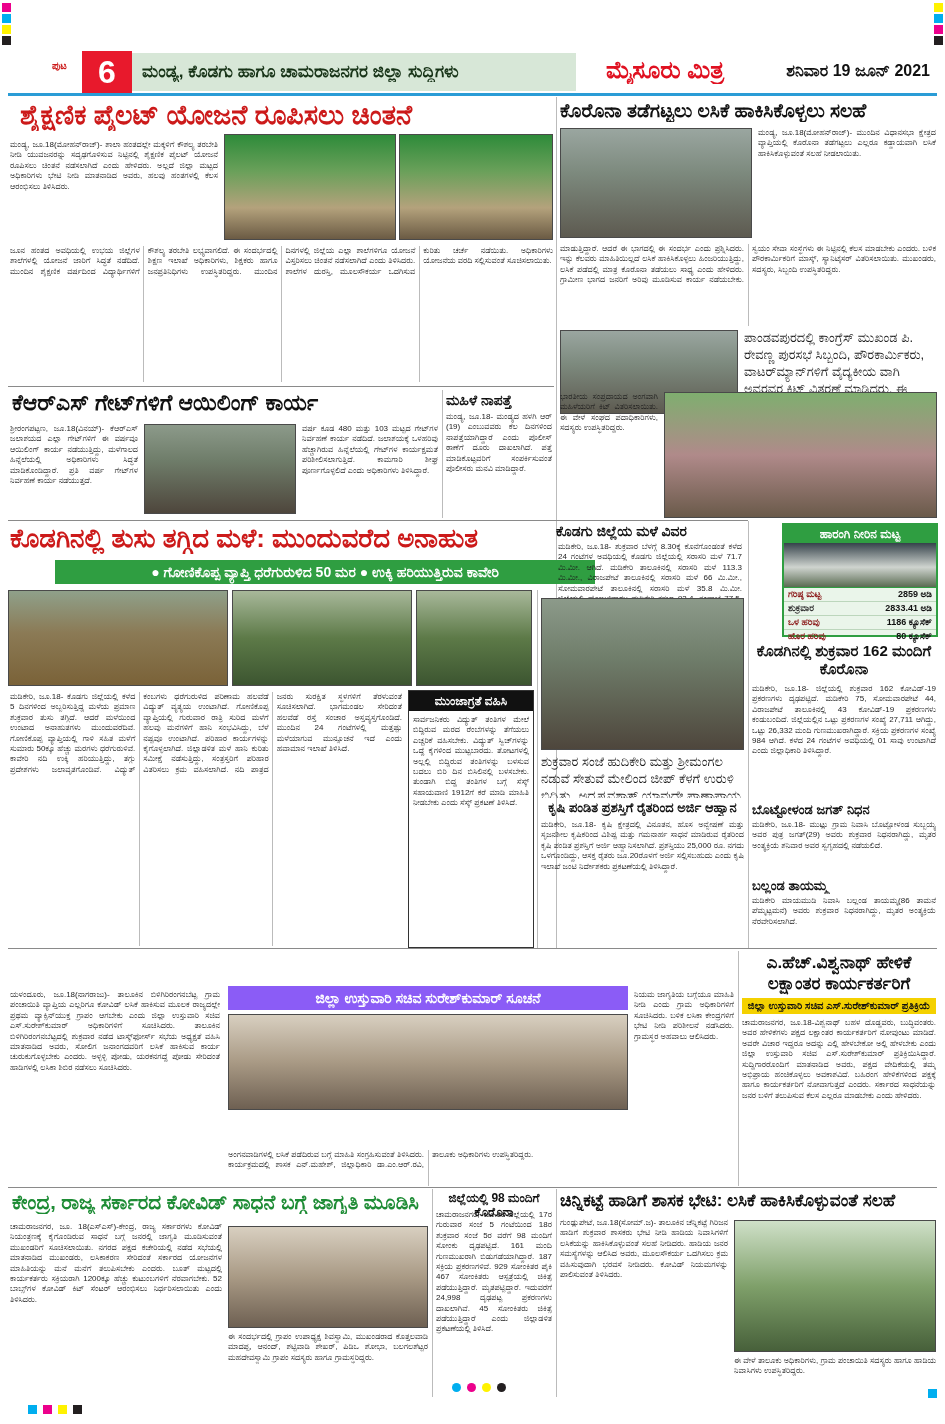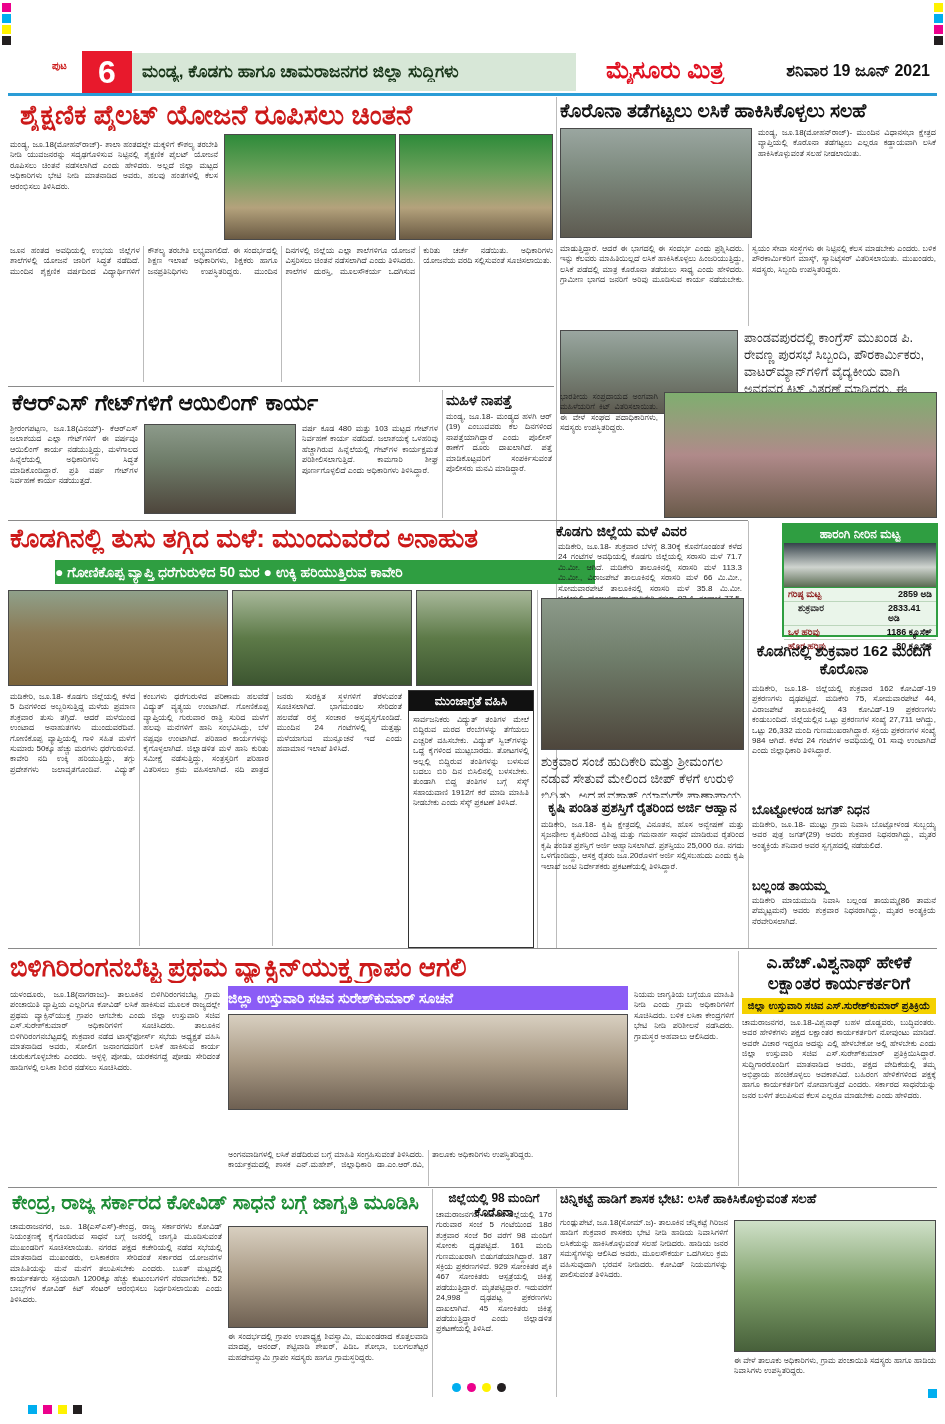--- a/index.html
+++ b/index.html
@@ -18,21 +18,21 @@
   .ph-crowd{background:linear-gradient(180deg,#9aa6a0 0%,#7d8a7e 40%,#5d5a50 100%);}
   .ph-flood{background:linear-gradient(180deg,#8fa08a 0%,#8b7a55 45%,#7a6238 100%);}
   .ph-trees{background:linear-gradient(180deg,#a8b89a 0%,#5d7a48 50%,#3c5530 100%);}
   .ph-jeep{background:linear-gradient(180deg,#8c9a8a 0%,#6f7d6a 40%,#4e463c 100%);}
   .ph-dam{background:linear-gradient(180deg,#35424a 0%,#cfd4cf 55%,#5a6b52 100%);}
   .ph-indoor{background:linear-gradient(180deg,#d8cfc0 0%,#a99a85 50%,#6e6052 100%);}
   .ph-outdoor{background:linear-gradient(180deg,#cfe0c8 0%,#7fa06a 50%,#47603a 100%);}
   .ph-women{background:linear-gradient(180deg,#7fae6f 0%,#b08a8a 50%,#6a5a4a 100%);}
   .hr{position:absolute;background:#8a8a8a;height:1px;}
   .vr{position:absolute;background:#bbb;width:1px;}
-  .bar{color:#fff;font-weight:bold;overflow:hidden;white-space:nowrap;}
+  .bar{color:#fff;font-weight:bold;text-align:center;overflow:hidden;white-space:nowrap;}
   .caption{font-size:13px;line-height:1.3;color:#1c1c1c;overflow:hidden;}
   .mark{position:absolute;}
   .dot{display:inline-block;width:9px;height:9px;border-radius:50%;margin-right:6px;}
   .sq{display:inline-block;width:9px;height:9px;margin-right:6px;}
 </style>
 </head>
 <body>
 
 <div class="page">
 
@@ -124,21 +124,21 @@
   <div class="vr" style="left:748px;top:521px;height:427px;"></div>
 
   <div class="abs" style="left:782px;top:523px;width:156px;height:114px;border:2px solid #2f9e41;background:#eaf5ea;box-sizing:border-box;">
     <div style="background:#2f9e41;color:#fff;font-weight:bold;font-size:12px;text-align:center;padding:2px 0;white-space:nowrap;overflow:hidden;">ಹಾರಂಗಿ ನೀರಿನ ಮಟ್ಟ</div>
     <div class="ph-dam" style="height:44px;border-bottom:1px solid #2f9e41;"></div>
     <div style="font-size:9px;font-weight:bold;">
       <div style="display:flex;justify-content:space-between;padding:1px 4px;border-bottom:1px solid #bcd6bc;">
           <span style="color:#8b1a1a;">ಗರಿಷ್ಠ ಮಟ್ಟ</span>
           <span style="color:#111;">2859 ಅಡಿ</span>
         </div>
-      <div style="display:flex;justify-content:space-between;padding:1px 14px;border-bottom:1px solid #bcd6bc;gap:40px;">
+      <div style="display:flex;justify-content:space-between;padding:1px 4px;border-bottom:1px solid #bcd6bc;gap:40px;">
           <span style="color:#333;">ಶುಕ್ರವಾರ</span>
           <span style="color:#111;margin-left:24px;">2833.41 ಅಡಿ</span>
         </div>
       <div style="display:flex;justify-content:space-between;padding:1px 4px;border-bottom:1px solid #bcd6bc;">
           <span style="color:#8b1a1a;">ಒಳ ಹರಿವು</span>
           <span style="color:#111;">1186 ಕ್ಯೂಸೆಕ್</span>
         </div>
       <div style="display:flex;justify-content:space-between;padding:1px 4px;">
           <span style="color:#8b1a1a;">ಹೊರ ಹರಿವು</span>
           <span style="color:#111;">80 ಕ್ಯೂಸೆಕ್</span>
@@ -149,21 +149,20 @@
   <div class="abs hl-wrap blk" style="left:752px;top:642px;width:184px;font-size:15px;line-height:1.2;">ಕೊಡಗಿನಲ್ಲಿ ಶುಕ್ರವಾರ 162 ಮಂದಿಗೆ ಕೊರೊನಾ</div>
   <div class="abs body-txt" style="left:752px;top:684px;width:184px;height:114px;">ಮಡಿಕೇರಿ, ಜೂ.18- ಜಿಲ್ಲೆಯಲ್ಲಿ ಶುಕ್ರವಾರ 162 ಕೋವಿಡ್-19 ಪ್ರಕರಣಗಳು ದೃಢಪಟ್ಟಿದೆ. ಮಡಿಕೇರಿ 75, ಸೋಮವಾರಪೇಟೆ 44, ವಿರಾಜಪೇಟೆ ತಾಲೂಕಿನಲ್ಲಿ 43 ಕೋವಿಡ್-19 ಪ್ರಕರಣಗಳು ಕಂಡುಬಂದಿದೆ. ಜಿಲ್ಲೆಯಲ್ಲಿನ ಒಟ್ಟು ಪ್ರಕರಣಗಳ ಸಂಖ್ಯೆ 27,711 ಆಗಿದ್ದು, ಒಟ್ಟು 26,332 ಮಂದಿ ಗುಣಮುಖರಾಗಿದ್ದಾರೆ. ಸಕ್ರಿಯ ಪ್ರಕರಣಗಳ ಸಂಖ್ಯೆ 984 ಆಗಿದೆ. ಕಳೆದ 24 ಗಂಟೆಗಳ ಅವಧಿಯಲ್ಲಿ 01 ಸಾವು ಉಂಟಾಗಿದೆ ಎಂದು ಜಿಲ್ಲಾಧಿಕಾರಿ ತಿಳಿಸಿದ್ದಾರೆ.</div>
 
   <div class="abs hl blk" style="left:752px;top:802px;width:184px;font-size:13px;">ಬೊಟ್ಟೋಳಂಡ ಜಗತ್ ನಿಧನ</div>
   <div class="abs body-txt" style="left:752px;top:820px;width:184px;height:56px;">ಮಡಿಕೇರಿ, ಜೂ.18- ಮುಟ್ಲು ಗ್ರಾಮ ನಿವಾಸಿ ಬೊಟ್ಟೋಳಂಡ ಸುಬ್ಬಯ್ಯ ಅವರ ಪುತ್ರ ಜಗತ್(29) ಅವರು ಶುಕ್ರವಾರ ನಿಧನರಾಗಿದ್ದು, ಮೃತರ ಅಂತ್ಯಕ್ರಿಯೆ ಶನಿವಾರ ಅವರ ಸ್ವಗೃಹದಲ್ಲಿ ನಡೆಯಲಿದೆ.</div>
   <div class="abs hl blk" style="left:752px;top:878px;width:184px;font-size:13px;">ಬಲ್ಲಂಡ ತಾಯಮ್ಮ</div>
   <div class="abs body-txt" style="left:752px;top:896px;width:184px;height:50px;">ಮಡಿಕೇರಿ ಮಾಯಮುಡಿ ನಿವಾಸಿ ಬಲ್ಲಂಡ ತಾಯಮ್ಮ(86 ತಾಮನೆ ಪೆಮ್ಮಟ್ಟಮನೆ) ಅವರು ಶುಕ್ರವಾರ ನಿಧನರಾಗಿದ್ದು, ಮೃತರ ಅಂತ್ಯಕ್ರಿಯೆ ನೆರವೇರಿಸಲಾಗಿದೆ.</div>
 
   <div class="hr" style="left:8px;top:948px;width:929px;"></div>
 
-  <div class="abs hl red" style="left:10px;top:952px;width:725px;font-size:26px;">ಬಿಳಿಗಿರಿರಂಗನಬೆಟ್ಟ ಪ್ರಥಮ ವ್ಯಾಕ್ಸಿನ್‌ಯುಕ್ತ ಗ್ರಾಪಂ ಆಗಲಿ</div>
   <div class="abs bar" style="left:228px;top:986px;width:400px;height:24px;background:#8b5cf6;font-size:14px;line-height:24px;">ಜಿಲ್ಲಾ ಉಸ್ತುವಾರಿ ಸಚಿವ ಸುರೇಶ್‌ಕುಮಾರ್ ಸೂಚನೆ</div>
   <div class="abs body-txt" style="left:10px;top:990px;width:210px;height:196px;">ಯಳಂದೂರು, ಜೂ.18(ನಾಗರಾಜು)- ತಾಲೂಕಿನ ಬಿಳಿಗಿರಿರಂಗನಬೆಟ್ಟ ಗ್ರಾಮ ಪಂಚಾಯಿತಿ ವ್ಯಾಪ್ತಿಯ ಎಲ್ಲರಿಗೂ ಕೋವಿಡ್ ಲಸಿಕೆ ಹಾಕಿಸುವ ಮೂಲಕ ರಾಜ್ಯದಲ್ಲೇ ಪ್ರಥಮ ವ್ಯಾಕ್ಸಿನ್‌ಯುಕ್ತ ಗ್ರಾಪಂ ಆಗಬೇಕು ಎಂದು ಜಿಲ್ಲಾ ಉಸ್ತುವಾರಿ ಸಚಿವ ಎಸ್.ಸುರೇಶ್‌ಕುಮಾರ್ ಅಧಿಕಾರಿಗಳಿಗೆ ಸೂಚಿಸಿದರು. ತಾಲೂಕಿನ ಬಿಳಿಗಿರಿರಂಗನಬೆಟ್ಟದಲ್ಲಿ ಶುಕ್ರವಾರ ನಡೆದ ಟಾಸ್ಕ್‌ಫೋರ್ಸ್ ಸಭೆಯ ಅಧ್ಯಕ್ಷತೆ ವಹಿಸಿ ಮಾತನಾಡಿದ ಅವರು, ಸೋಲಿಗ ಜನಾಂಗದವರಿಗೆ ಲಸಿಕೆ ಹಾಕಿಸುವ ಕಾರ್ಯ ಚುರುಕುಗೊಳ್ಳಬೇಕು ಎಂದರು. ಅಳ್ಳಳ್ಳಿ ಪೋಡು, ಯರಕನಗದ್ದೆ ಪೋಡು ಸೇರಿದಂತೆ ಹಾಡಿಗಳಲ್ಲಿ ಲಸಿಕಾ ಶಿಬಿರ ನಡೆಸಲು ಸೂಚಿಸಿದರು.</div>
   <div class="photo ph-indoor" style="left:228px;top:1014px;width:400px;height:96px;"></div>
   <div class="abs body-txt cols-2" style="left:228px;top:1150px;width:400px;height:36px;">ಅಂಗನವಾಡಿಗಳಲ್ಲಿ ಲಸಿಕೆ ಪಡೆದಿರುವ ಬಗ್ಗೆ ಮಾಹಿತಿ ಸಂಗ್ರಹಿಸುವಂತೆ ತಿಳಿಸಿದರು. ಕಾರ್ಯಕ್ರಮದಲ್ಲಿ ಶಾಸಕ ಎನ್.ಮಹೇಶ್, ಜಿಲ್ಲಾಧಿಕಾರಿ ಡಾ.ಎಂ.ಆರ್.ರವಿ, ತಾಲೂಕು ಅಧಿಕಾರಿಗಳು ಉಪಸ್ಥಿತರಿದ್ದರು.</div>
   <div class="abs body-txt" style="left:634px;top:990px;width:100px;height:196px;">ನಿಯಮ ಜಾಗೃತಿಯ ಬಗ್ಗೆಯೂ ಮಾಹಿತಿ ನೀಡಿ ಎಂದು ಗ್ರಾಮ ಅಧಿಕಾರಿಗಳಿಗೆ ಸೂಚಿಸಿದರು. ಬಳಿಕ ಲಸಿಕಾ ಕೇಂದ್ರಗಳಿಗೆ ಭೇಟಿ ನೀಡಿ ಪರಿಶೀಲನೆ ನಡೆಸಿದರು. ಗ್ರಾಮಸ್ಥರ ಅಹವಾಲು ಆಲಿಸಿದರು.</div>
 
   <div class="vr" style="left:738px;top:951px;height:235px;"></div>
 
   <div class="abs hl-wrap blk" style="left:742px;top:952px;width:194px;font-size:17px;line-height:1.25;">ಎ.ಹೆಚ್.ವಿಶ್ವನಾಥ್ ಹೇಳಿಕೆ ಲಕ್ಷಾಂತರ ಕಾರ್ಯಕರ್ತರಿಗೆ ನೋವುಂಟು ಮಾಡಿದೆ</div>
   <div class="abs" style="left:742px;top:998px;width:194px;height:16px;background:#f4d100;color:#111;font-weight:bold;font-size:10px;text-align:center;line-height:16px;white-space:nowrap;overflow:hidden;">ಜಿಲ್ಲಾ ಉಸ್ತುವಾರಿ ಸಚಿವ ಎಸ್.ಸುರೇಶ್‌ಕುಮಾರ್ ಪ್ರತಿಕ್ರಿಯೆ</div>
@@ -176,18 +175,18 @@
   <div class="photo ph-indoor" style="left:228px;top:1226px;width:200px;height:102px;"></div>
   <div class="abs body-txt" style="left:228px;top:1332px;width:200px;height:62px;">ಈ ಸಂದರ್ಭದಲ್ಲಿ ಗ್ರಾಪಂ ಉಪಾಧ್ಯಕ್ಷ ಶಿವಸ್ವಾಮಿ, ಮುಖಂಡರಾದ ಕೊತ್ತಲವಾಡಿ ಮಾದಪ್ಪ, ಆನಂದ್, ಶಟ್ಟಿವಾಡಿ ಶೇಖರ್, ಪಿಡಿಒ ಶೋಭಾ, ಬಲಗಲಶೆಟ್ಟರ ಮಹದೇವಸ್ವಾಮಿ ಗ್ರಾಪಂ ಸದಸ್ಯರು ಹಾಗೂ ಗ್ರಾಮಸ್ಥರಿದ್ದರು.</div>
 
   <div class="vr" style="left:432px;top:1189px;height:208px;"></div>
 
   <div class="abs hl-wrap blk" style="left:436px;top:1191px;width:116px;font-size:12px;">ಜಿಲ್ಲೆಯಲ್ಲಿ 98 ಮಂದಿಗೆ ಕೊರೊನಾ</div>
   <div class="abs body-txt" style="left:436px;top:1210px;width:116px;height:162px;">ಚಾಮರಾಜನಗರ, ಜೂ.18-ಜಿಲ್ಲೆಯಲ್ಲಿ 17ರ ಗುರುವಾರ ಸಂಜೆ 5 ಗಂಟೆಯಿಂದ 18ರ ಶುಕ್ರವಾರ ಸಂಜೆ 5ರ ವರೆಗೆ 98 ಮಂದಿಗೆ ಸೋಂಕು ದೃಢಪಟ್ಟಿದೆ. 161 ಮಂದಿ ಗುಣಮುಖರಾಗಿ ಬಿಡುಗಡೆಯಾಗಿದ್ದಾರೆ. 187 ಸಕ್ರಿಯ ಪ್ರಕರಣಗಳಿವೆ. 929 ಸೋಂಕಿತರ ಪೈಕಿ 467 ಸೋಂಕಿತರು ಆಸ್ಪತ್ರೆಯಲ್ಲಿ ಚಿಕಿತ್ಸೆ ಪಡೆಯುತ್ತಿದ್ದಾರೆ. ಮೃತಪಟ್ಟಿದ್ದಾರೆ. ಇದುವರೆಗೆ 24,998 ದೃಢಪಟ್ಟ ಪ್ರಕರಣಗಳು ದಾಖಲಾಗಿವೆ. 45 ಸೋಂಕಿತರು ಚಿಕಿತ್ಸೆ ಪಡೆಯುತ್ತಿದ್ದಾರೆ ಎಂದು ಜಿಲ್ಲಾಡಳಿತ ಪ್ರಕಟಣೆಯಲ್ಲಿ ತಿಳಿಸಿದೆ.</div>
 
   <div class="vr" style="left:556px;top:1189px;height:208px;"></div>
 
-  <div class="abs hl blk" style="left:560px;top:1191px;width:376px;font-size:13px;">ಚಿನ್ನಿಕಟ್ಟೆ ಹಾಡಿಗೆ ಶಾಸಕ ಭೇಟಿ: ಲಸಿಕೆ ಹಾಕಿಸಿಕೊಳ್ಳುವಂತೆ ಸಲಹೆ</div>
+  <div class="abs hl blk" style="left:560px;top:1191px;width:376px;font-size:17px;">ಚಿನ್ನಿಕಟ್ಟೆ ಹಾಡಿಗೆ ಶಾಸಕ ಭೇಟಿ: ಲಸಿಕೆ ಹಾಕಿಸಿಕೊಳ್ಳುವಂತೆ ಸಲಹೆ</div>
   <div class="abs body-txt" style="left:560px;top:1218px;width:168px;height:178px;">ಗುಂಡ್ಲುಪೇಟೆ, ಜೂ.18(ಸೋಮ್.ಜ)- ತಾಲೂಕಿನ ಚೆನ್ನಿಕಟ್ಟೆ ಗಿರಿಜನ ಹಾಡಿಗೆ ಶುಕ್ರವಾರ ಶಾಸಕರು ಭೇಟಿ ನೀಡಿ ಹಾಡಿಯ ನಿವಾಸಿಗಳಿಗೆ ಲಸಿಕೆಯನ್ನು ಹಾಕಿಸಿಕೊಳ್ಳುವಂತೆ ಸಲಹೆ ನೀಡಿದರು. ಹಾಡಿಯ ಜನರ ಸಮಸ್ಯೆಗಳನ್ನು ಆಲಿಸಿದ ಅವರು, ಮೂಲಸೌಕರ್ಯ ಒದಗಿಸಲು ಕ್ರಮ ವಹಿಸುವುದಾಗಿ ಭರವಸೆ ನೀಡಿದರು. ಕೋವಿಡ್ ನಿಯಮಗಳನ್ನು ಪಾಲಿಸುವಂತೆ ತಿಳಿಸಿದರು.</div>
   <div class="photo ph-outdoor" style="left:734px;top:1220px;width:202px;height:132px;"></div>
   <div class="abs body-txt" style="left:734px;top:1356px;width:202px;height:40px;">ಈ ವೇಳೆ ತಾಲೂಕು ಅಧಿಕಾರಿಗಳು, ಗ್ರಾಮ ಪಂಚಾಯಿತಿ ಸದಸ್ಯರು ಹಾಗೂ ಹಾಡಿಯ ನಿವಾಸಿಗಳು ಉಪಸ್ಥಿತರಿದ್ದರು.</div>
 
 </div>
 
 </body></html>

